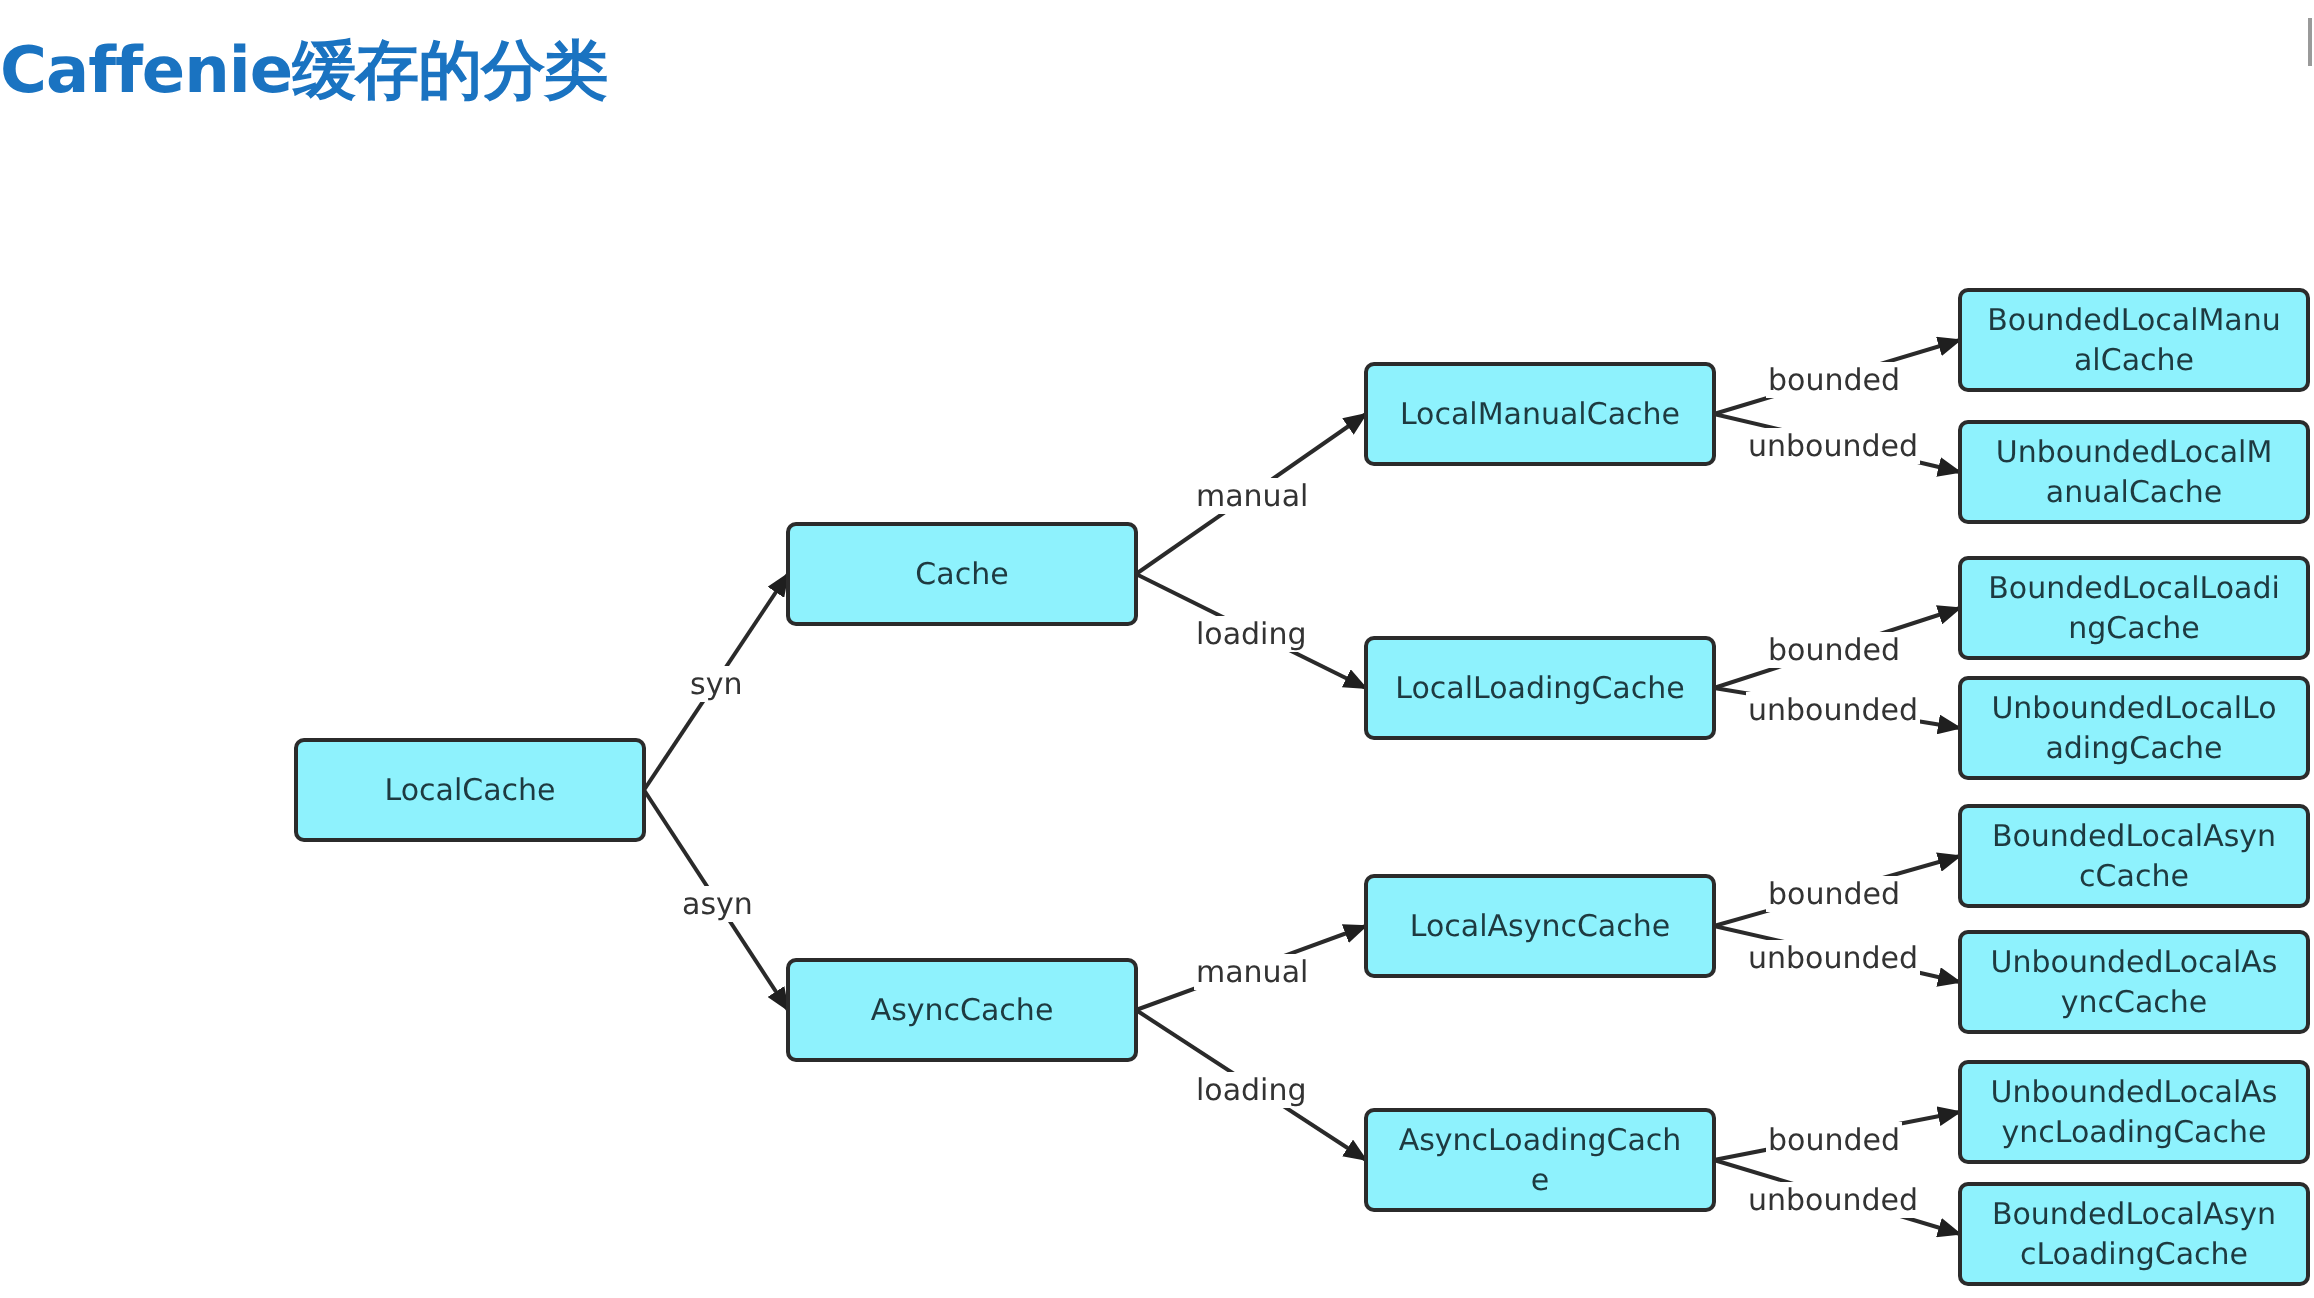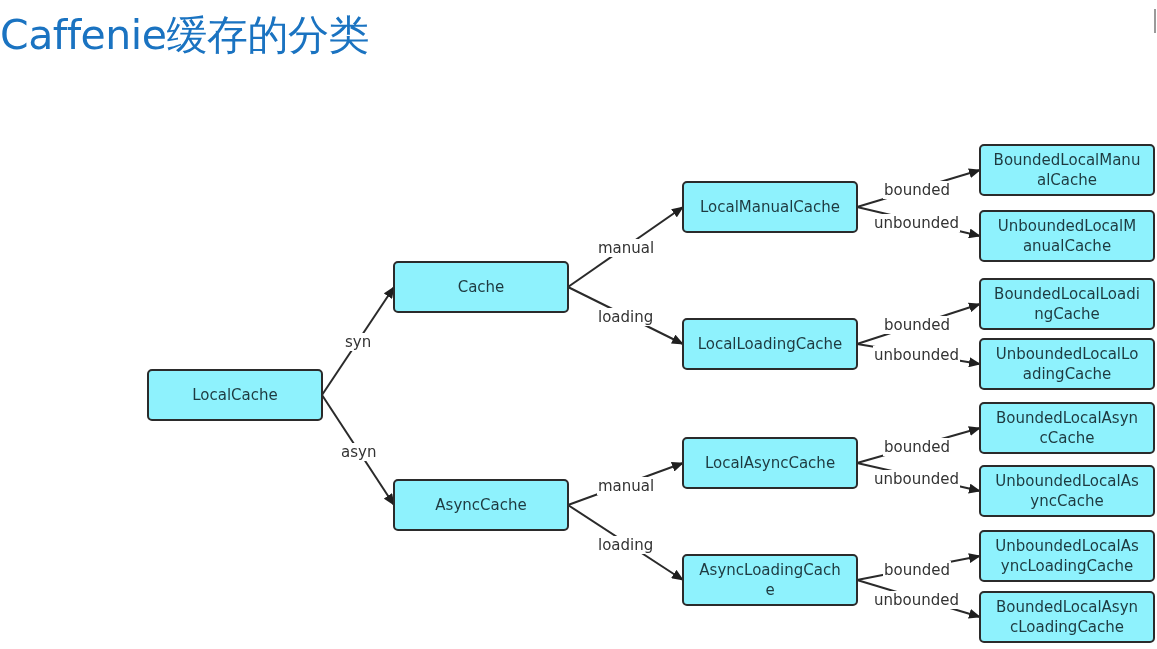--- a/index.html
+++ b/index.html
@@ -1,20 +1,20 @@
 <!DOCTYPE html>
 <html><head>
 <meta charset="utf-8">
 <style>
   html, body { margin: 0; padding: 0; background: #ffffff; }
   body { width: 1157px; height: 649px; position: relative; overflow: hidden;
          font-family: "DejaVu Sans", "Liberation Sans", sans-serif; }
   .title { position: absolute; left: 0; top: 4px; margin: 0;
-           font-family: "DejaVu Sans", sans-serif; font-weight: normal;
-           font-size: 41px; line-height: 62px; color: #1a73c1; letter-spacing: -0.5px; }
+           font-family: "DejaVu Sans", sans-serif; font-weight: bold;
+           font-size: 32px; line-height: 62px; color: #1a73c1; letter-spacing: -0.5px; }
   .edge-mark { position: absolute; left: 1154px; top: 9px; width: 2px; height: 24px; background: #9a9a9a; }
   svg.diagram { position: absolute; left: 0; top: 0; }
   .node rect { fill: #8ef2fd; stroke: #2b2b2b; stroke-width: 2; }
   .node text { font-size: 15px; fill: #1e3a40; text-anchor: middle; }
   .edge line { stroke: #2a2a2a; stroke-width: 2; }
   .edge-label { font-size: 15px; fill: #333333; }
 </style>
 </head>
 <body>
 

